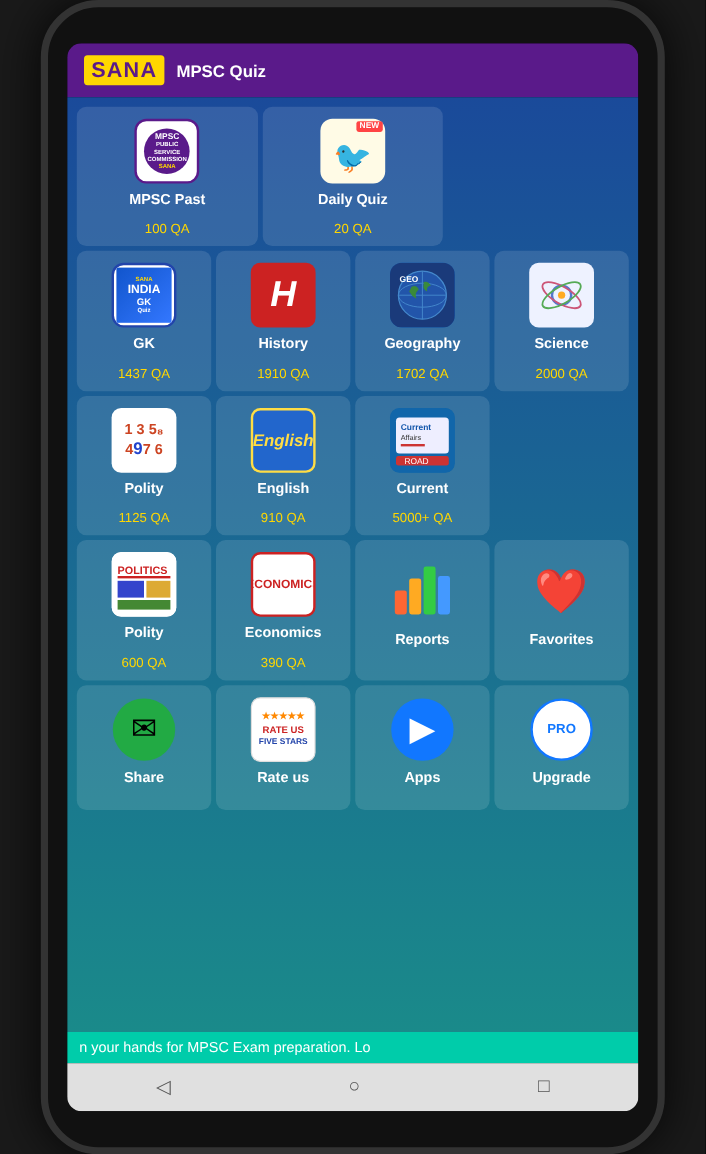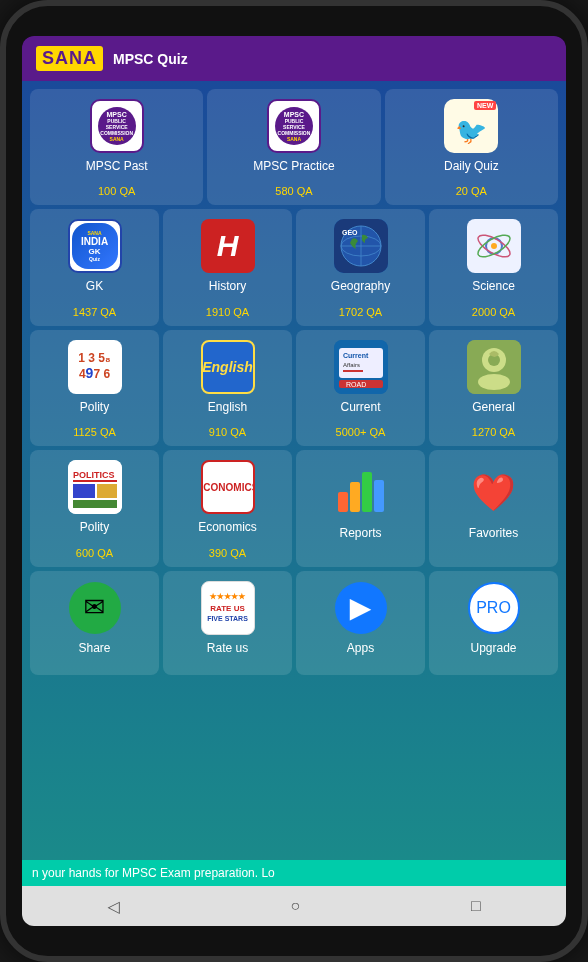--- a/index.html
+++ b/index.html
@@ -5,21 +5,21 @@
     * { margin: 0; padding: 0; box-sizing: border-box; }
     body {
       background: #1a1a1a;
       display: flex;
       justify-content: center;
       align-items: center;
       min-height: 100vh;
       font-family: Arial, sans-serif;
     }
     .device {
-      width: 588px;
+      width: 520px;
       height: 962px;
       background: #111;
       border-radius: 48px;
       border: 6px solid #333;
       position: relative;
       overflow: hidden;
       box-shadow: 0 0 40px rgba(0,0,0,0.8);
     }
     .device-inner {
       position: absolute;
@@ -87,21 +87,21 @@
       margin-bottom: 6px;
       display: flex;
       align-items: center;
       justify-content: center;
       font-size: 10px;
       overflow: hidden;
     }
     .cell-label {
       color: white;
       font-size: 12px;
-      font-weight: normal;
+      font-weight: bold;
       text-align: center;
       line-height: 1.2;
     }
     .cell-count {
       color: #ffd700;
       font-size: 11px;
       text-align: center;
       margin-top: 12px;
     }
     
@@ -305,48 +305,36 @@
               <div style="font-size:7px;font-weight:900;">MPSC</div>
               <div style="font-size:5px;">PUBLIC SERVICE</div>
               <div style="font-size:5px;">COMMISSION</div>
               <div style="font-size:5px;color:#ffd700;">SANA</div>
             </div>
           </div>
           <span class="cell-label">MPSC Past</span>
           <span class="cell-count">100 QA</span>
         </div>
 
-        <div class="cell">
-          <div class="cell-icon icon-mpsc-past">
-            <div class="mpsc-circle">
-              <div style="font-size:7px;font-weight:900;">MPSC</div>
-              <div style="font-size:5px;">PUBLIC SERVICE</div>
-              <div style="font-size:5px;">COMMISSION</div>
-              <div style="font-size:5px;color:#ffd700;">SANA</div>
-            </div>
-          </div>
-          <span class="cell-label">MPSC Practice</span>
-          <span class="cell-count">580 QA</span>
-        </div>
 
         <div class="cell">
           <div class="cell-icon" style="background:#fffbe6;position:relative;border-radius:10px;overflow:visible;">
             <span class="new-badge">NEW</span>
             <span class="bird-emoji">🐦</span>
           </div>
           <span class="cell-label">Daily Quiz</span>
           <span class="cell-count">20 QA</span>
         </div>
       </div>
 
       <div class="grid-section">
 
         <div class="cell">
           <div class="cell-icon icon-gk" style="border-radius:10px;">
-            <div class="icon-gk-inner" style="border-radius:16px;">
+            <div class="icon-gk-inner" style="border-radius:0;">
               <div style="font-size:5px;color:#ffd700;">SANA</div>
               <div style="font-size:10px;font-weight:900;">INDIA</div>
               <div style="font-size:8px;font-weight:bold;">GK</div>
               <div style="font-size:5px;">Quiz</div>
             </div>
           </div>
           <span class="cell-label">GK</span>
           <span class="cell-count">1437 QA</span>
         </div>
 
@@ -418,33 +406,20 @@
               <text x="9" y="27" fill="#333" font-size="6">Affairs</text>
               <rect x="9" y="30" width="20" height="2" fill="#cc3333"></rect>
               <rect x="5" y="40" width="44" height="8" fill="#cc3333" rx="2"></rect>
               <text x="12" y="47" fill="white" font-size="7">ROAD</text>
             </svg>
           </div>
           <span class="cell-label">Current</span>
           <span class="cell-count">5000+ QA</span>
         </div>
 
-        <div class="cell">
-          <div class="cell-icon icon-general" style="border-radius:8px;">
-            <svg width="54" height="54" viewBox="0 0 54 54">
-              <rect width="54" height="54" fill="#88aa55" rx="8"></rect>
-              <circle cx="27" cy="20" r="12" fill="#ccdd88"></circle>
-              <ellipse cx="27" cy="42" rx="16" ry="8" fill="#ccdd88"></ellipse>
-              <circle cx="27" cy="20" r="6" fill="#88aa55"></circle>
-              <path d="M22 14 Q27 8 32 14 Q28 20 22 14Z" fill="#aabb66"></path>
-            </svg>
-          </div>
-          <span class="cell-label">General</span>
-          <span class="cell-count">1270 QA</span>
-        </div>
       </div>
 
       <div class="grid-section">
 
         <div class="cell">
           <div class="cell-icon icon-polity" style="border-radius:8px;">
             <svg width="54" height="54" viewBox="0 0 54 54">
               <rect width="54" height="54" fill="white" rx="8"></rect>
               <text x="5" y="18" fill="#cc2222" font-size="9" font-weight="bold">POLITICS</text>
               <rect x="5" y="20" width="44" height="2" fill="#cc2222"></rect>
@@ -517,21 +492,21 @@
               <span style="font-size:28px;color:white;">▶</span>
             </div>
           </div>
           <span class="cell-label">Apps</span>
           <span class="cell-count"></span>
         </div>
 
         <div class="cell">
           <div class="cell-icon" style="background:transparent;display:flex;align-items:center;justify-content:center;">
             <div style="background:white;border-radius:50%;width:52px;height:52px;display:flex;align-items:center;justify-content:center;border:2px solid #1177ff;">
-              <span style="font-size:16px;font-weight:400;color:#1177ff;">PRO</span>
+              <span style="font-size:11px;font-weight:700;color:#1177ff;">PRO</span>
             </div>
           </div>
           <span class="cell-label">Upgrade</span>
           <span class="cell-count"></span>
         </div>
       </div>
 
     </div>
 
     <div class="ticker-bar">

